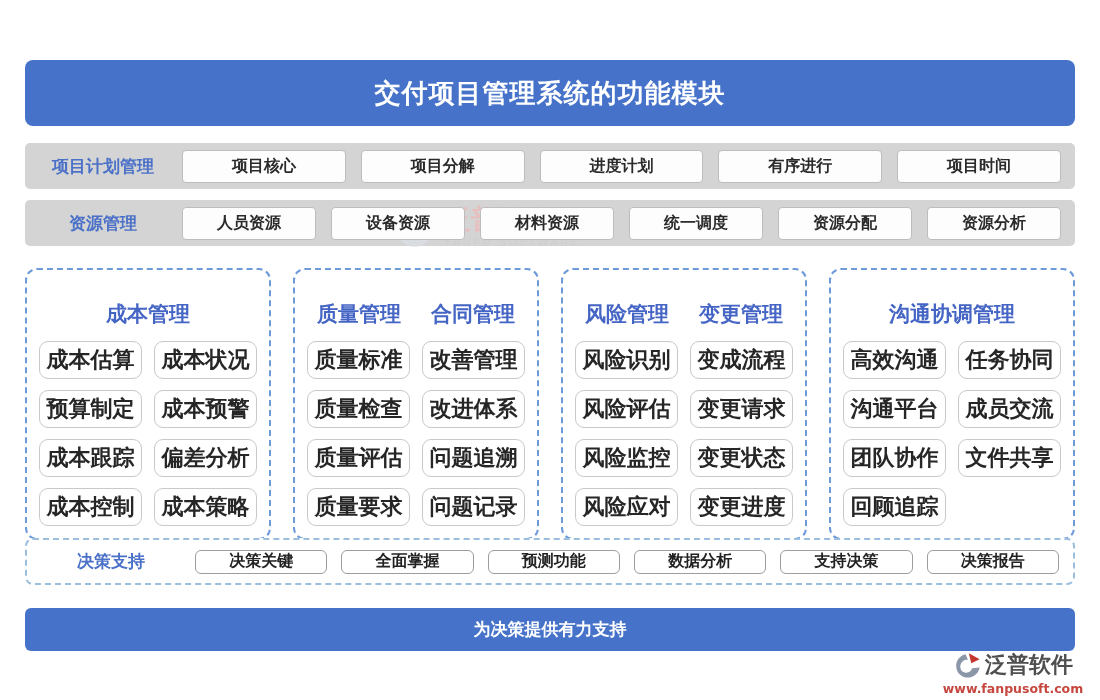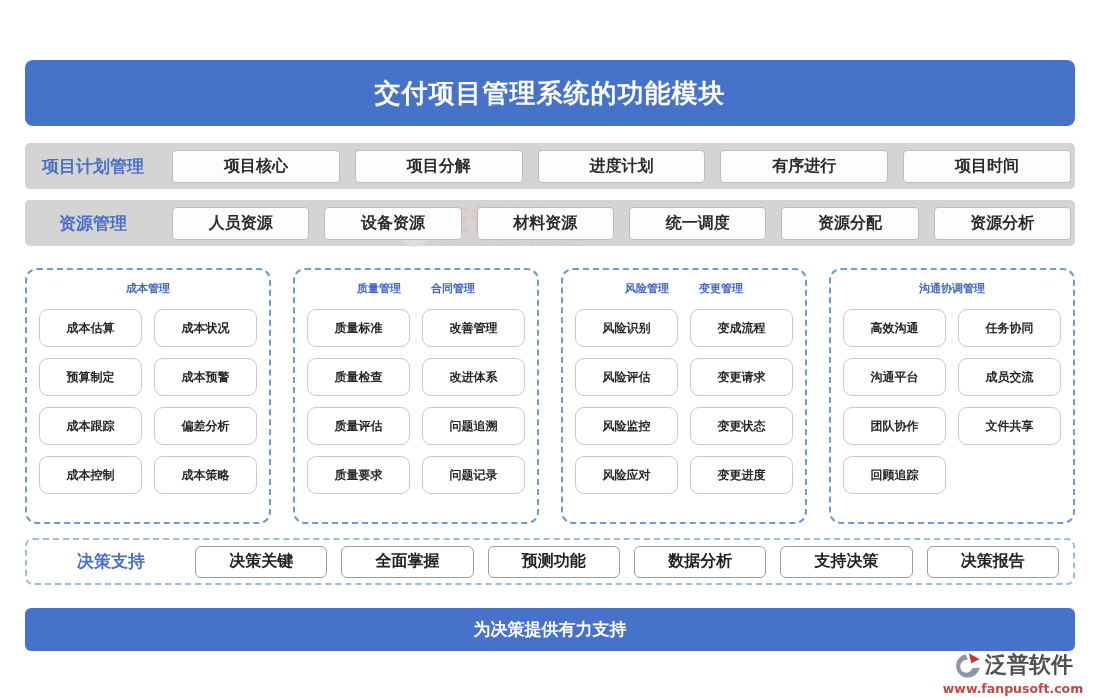--- a/index.html
+++ b/index.html
@@ -12,21 +12,21 @@
 
   .banner {
     position:absolute; left:25px; width:1050px; background:#4673c9;
     color:#fff; font-weight:bold; display:flex; align-items:center; justify-content:center;
   }
   .banner.top { top:60px; height:66px; border-radius:8px; font-size:26px; letter-spacing:1px; }
   .banner.bottom { top:608px; height:43px; border-radius:6px; font-size:17px; }
 
   .gray-row {
     position:absolute; left:25px; width:1050px; height:46px; background:#d4d4d4;
-    border-radius:5px; display:flex; align-items:center; padding:0 4px; gap:15px;
+    border-radius:5px; display:flex; align-items:center; padding:0 14px; gap:15px;
   }
   .row1 { top:143px; } .row2 { top:200px; }
   .row-label {
     width:128px; flex:0 0 128px; text-align:center; color:#4a70c8;
     font-weight:bold; font-size:17px;
   }
   .row-btn {
     position:relative; z-index:3; flex:1 1 0; height:33px; background:#fdfdfd;
     border:1px solid #bdbdbd; border-radius:4px; display:flex; align-items:center;
     justify-content:center; font-weight:bold; font-size:16px; color:#2a2a2a;
@@ -34,41 +34,41 @@
 
   .cards {
     position:absolute; left:25px; top:268px; width:1050px; height:256px;
     display:grid; grid-template-columns:repeat(4,1fr); gap:22px;
   }
   .card {
     border:2px dashed #6d9ad8; border-radius:12px; background:#fff;
     padding:10px 12px 12px;
   }
   .card-titles {
-    display:flex; justify-content:center; gap:30px; margin:1px 0 13px;
-    color:#4565c5; font-weight:bold; font-size:11px;
+    display:flex; justify-content:center; gap:30px; margin:20px 0 13px;
+    color:#4565c5; font-weight:bold; font-size:21px;
   }
   .card-grid { display:grid; grid-template-columns:1fr 1fr; gap:11px 12px; }
   .card-btn {
     height:38px; border:1px solid #c9c9c9; border-radius:9px; background:#fff;
     display:flex; align-items:center; justify-content:center;
-    font-weight:bold; font-size:12px; color:#262626; white-space:nowrap;
+    font-weight:bold; font-size:22px; color:#262626; white-space:nowrap;
   }
 
   .decision-row {
     position:absolute; left:25px; top:538px; width:1050px; height:47px;
     border:2px dashed #9bbede; border-radius:8px; background:#fff;
     display:flex; align-items:center; padding:0 14px; gap:14px;
   }
   .decision-label {
     width:140px; flex:0 0 140px; text-align:center; color:#4a70c8;
     font-weight:bold; font-size:17px;
   }
   .decision-btn {
-    flex:1 1 0; height:32px; background:#fff; border:1px solid #9d9d9d;
+    flex:1 1 0; height:24px; background:#fff; border:1px solid #9d9d9d;
     border-radius:6px; display:flex; align-items:center; justify-content:center;
     font-weight:bold; font-size:16px; color:#222;
   }
 
   .watermark {
     position:absolute; left:393px; top:203px; z-index:2; display:flex;
     align-items:center; gap:8px; pointer-events:none;
   }
   .wm-name { color:#e7bfbf; font-size:26px; font-weight:bold; line-height:1.1; }
   .wm-sub { color:#cfcfcf; font-size:11px; letter-spacing:2.5px; margin-top:2px; }

